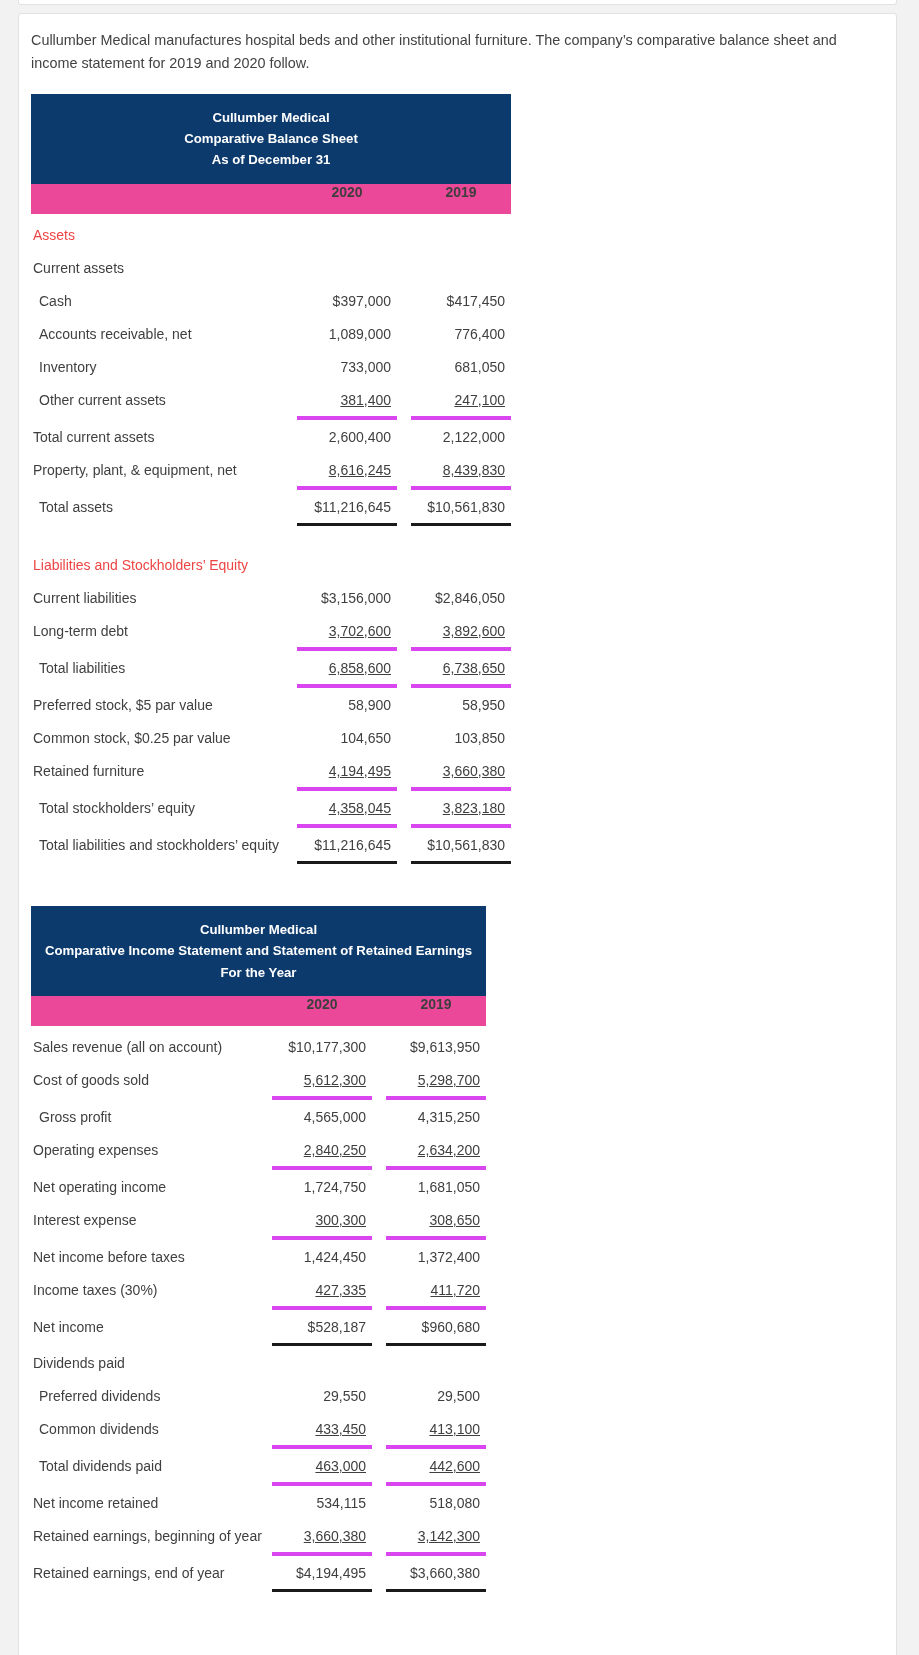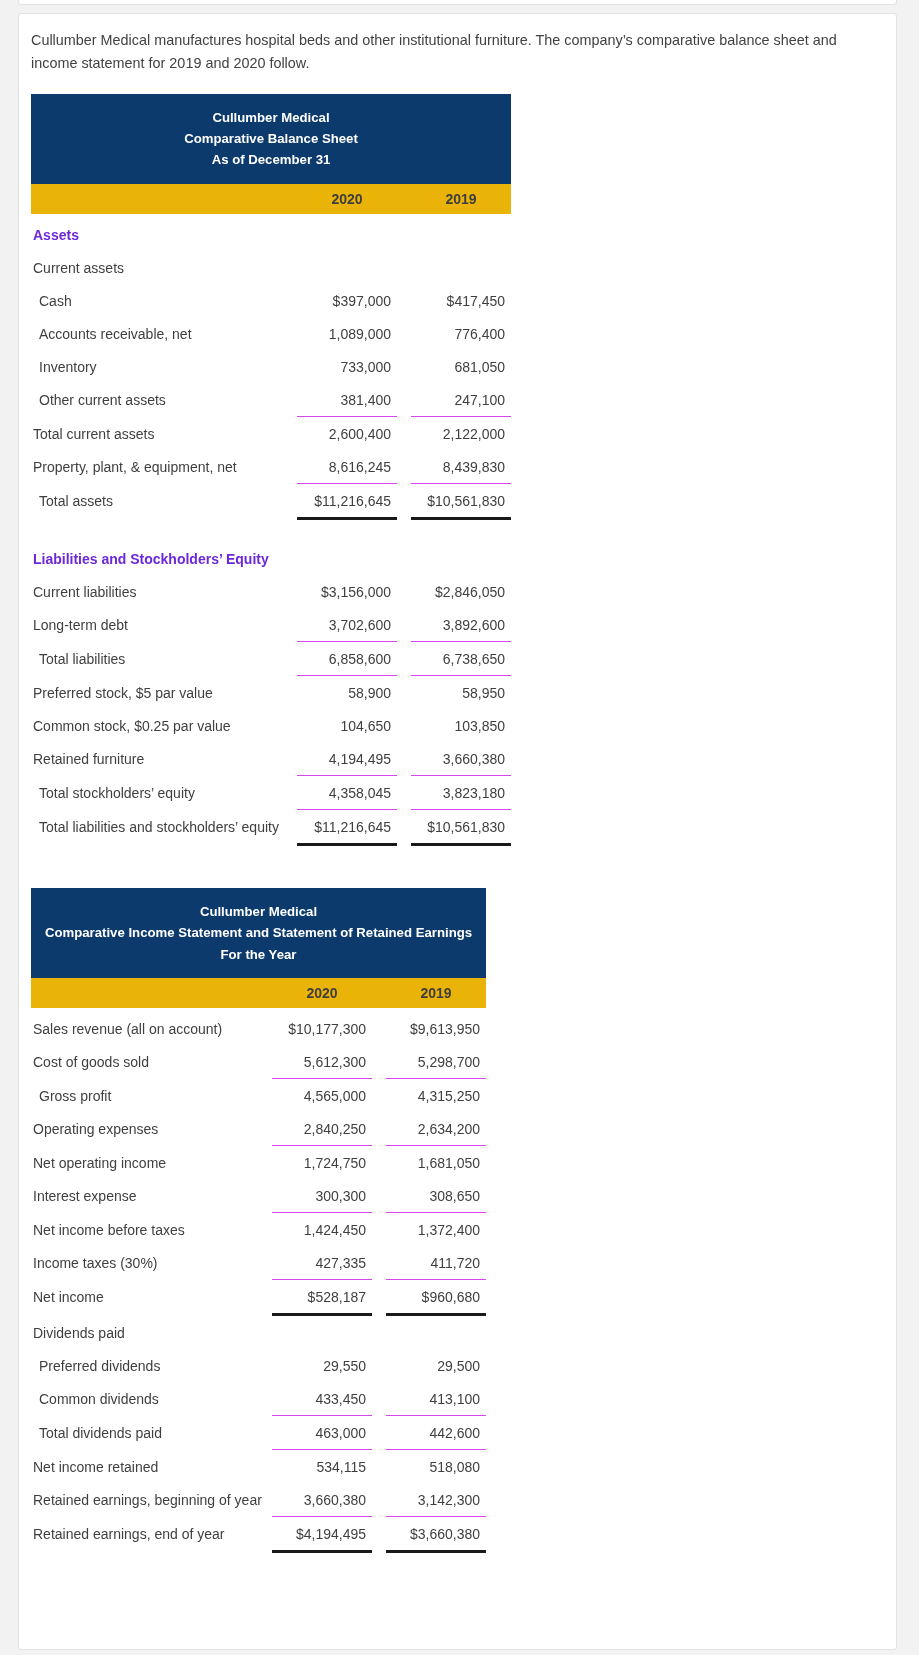--- a/index.html
+++ b/index.html
@@ -16,33 +16,33 @@
   .top-strip { height: 5px; border-top: none; border-radius: 0 0 3px 3px;
                margin-bottom: 8px; }
   .main-card { padding: 13px 14px 96px 12px; }
   .intro { max-width: 845px; line-height: 1.62; font-size: 14.4px;
            color: #424242; margin: 2px 0 18px 0; }
 
   .statement { margin-left: 0; }
   .stmt-head { background: #0c3a6d; color: #ffffff; text-align: center;
                font-weight: bold; font-size: 13.2px; line-height: 1.62;
                padding: 13px 6px; }
-  .year-row { background: #eab308; height: 30px; display: flex;
-              justify-content: flex-end; align-items: center;
+  .year-row { background: #ec4899; height: 30px; display: flex;
+              justify-content: flex-end; 
               font-weight: bold; color: #3e3e3e; margin-bottom: 4px; }
   .ycell { width: 100px; text-align: center; }
   .ycell + .ycell { margin-left: 14px; }
 
   .srow { display: flex; align-items: stretch; }
   .rlabel { flex: 1; padding: 9px 4px 8px 2px; }
   .srow.ind .rlabel { padding-left: 8px; }
-  .srow.bold .rlabel { font-weight: bold; color: #6d28d9; }
+  .srow.bold .rlabel { font-weight: normal; color: #ef4444; }
   .rval { width: 100px; padding: 9px 6px 8px 0; text-align: right; }
   .rval + .rval { margin-left: 14px; }
-  .u-thin  { border-bottom: 1px solid #d946ef; }
+  .u-thin  { border-bottom: 4px solid #d946ef; text-decoration: underline; }
   .u-thick { border-bottom: 3px solid #1a1a1a; }
 
   .bs { width: 480px; }
   .is { width: 455px; margin-top: 42px; }
 
   .answer-card { margin-top: 20px; background: #fff; overflow: hidden; }
   .answer-head { background: #f4f4f4; height: 57px; display: flex;
                  align-items: center; padding-left: 16px;
                  font-size: 15px; cursor: pointer; }
 </style>

